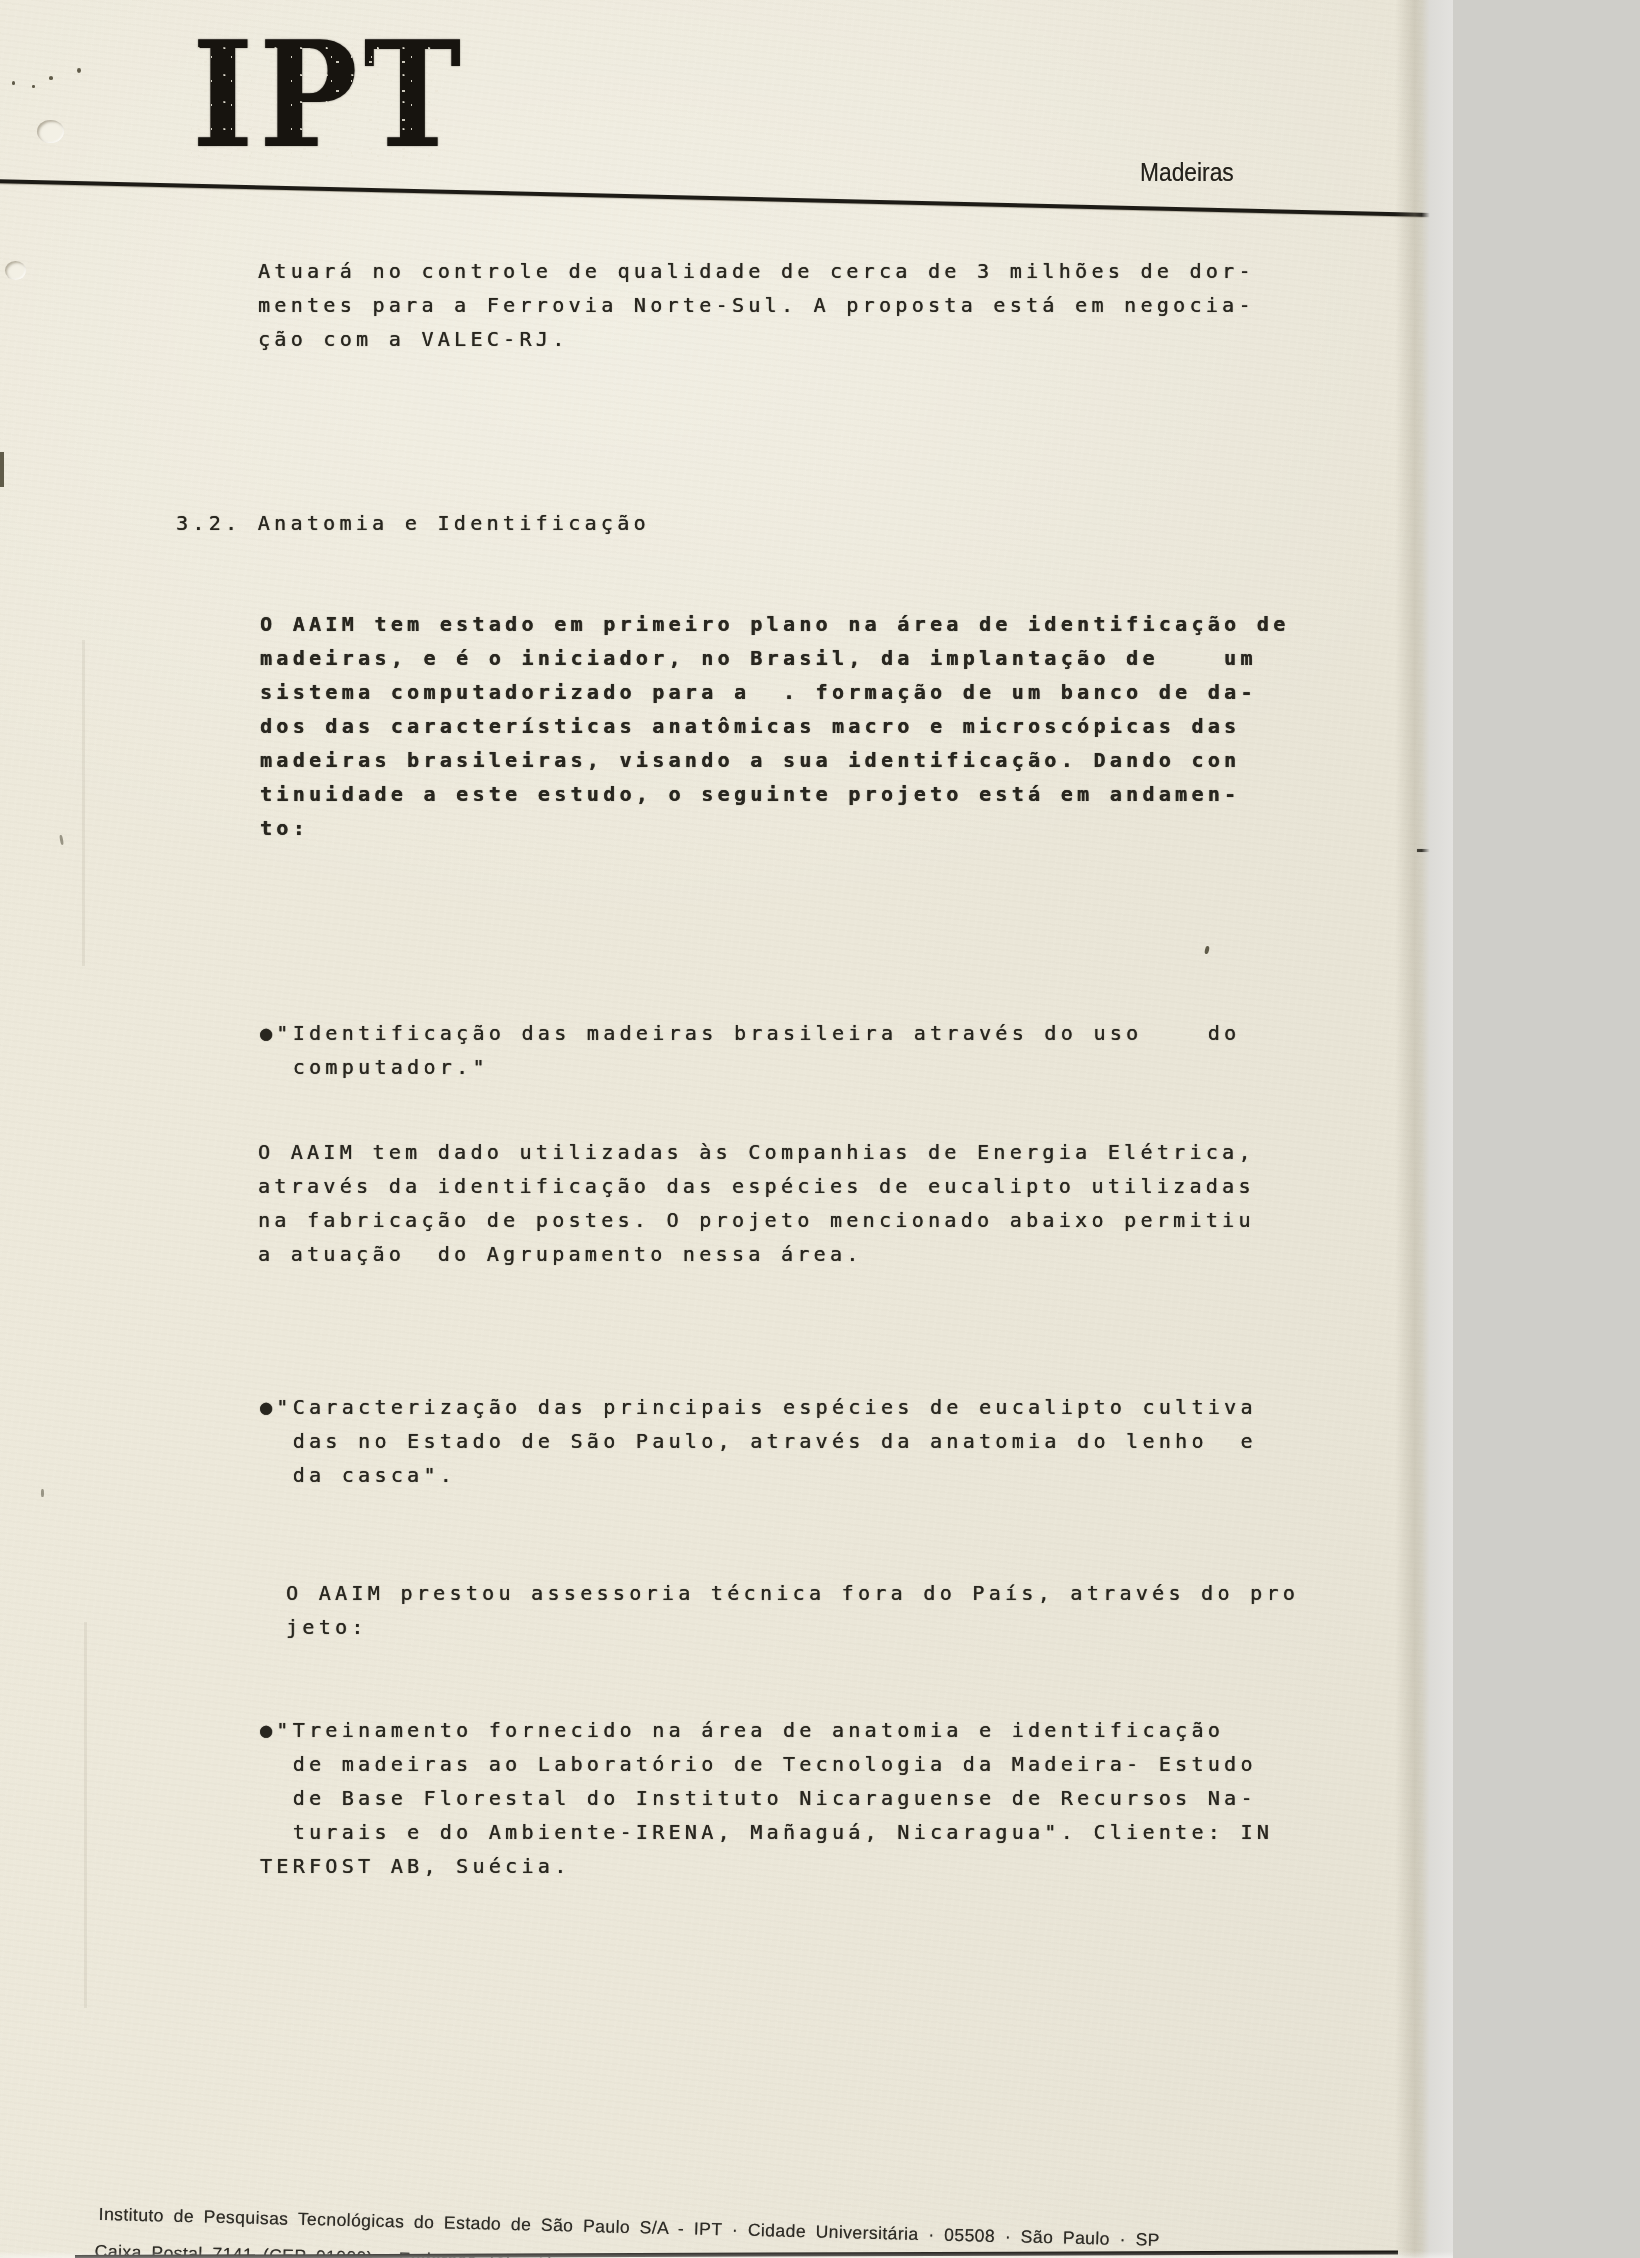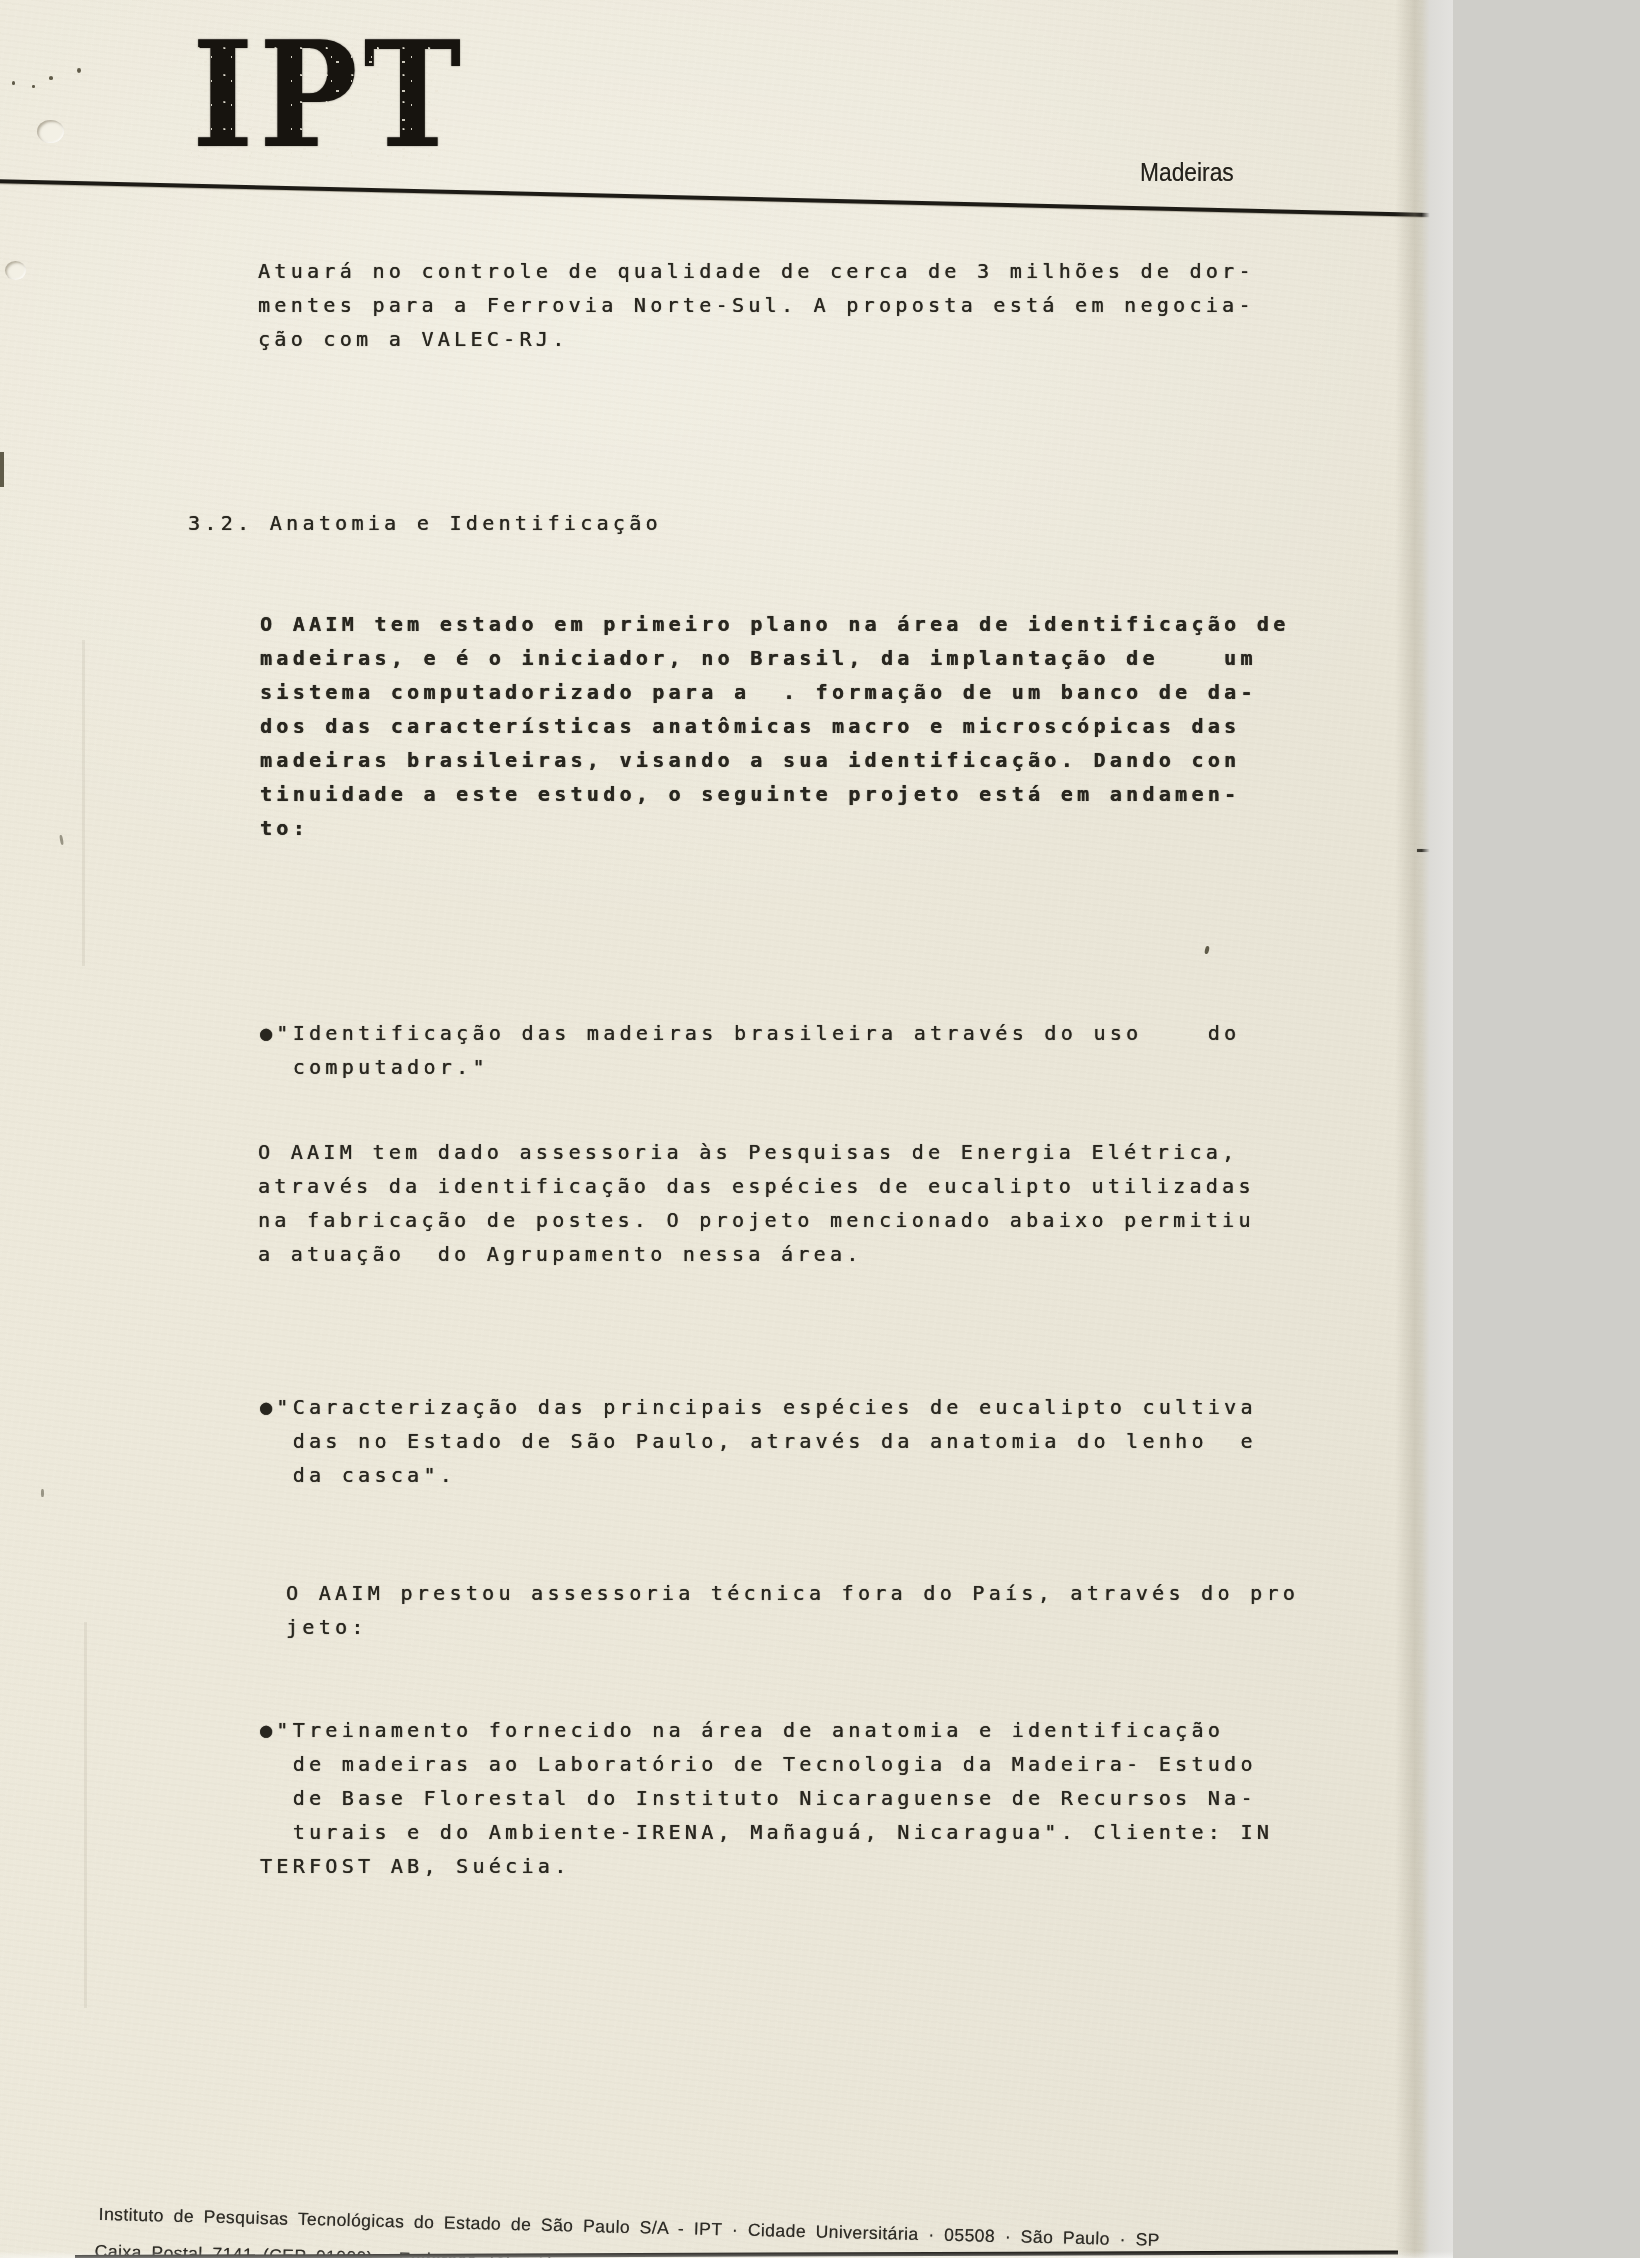--- a/index.html
+++ b/index.html
@@ -43,21 +43,21 @@
     position:absolute; left:-10.6px; top:179px; width:1672px; height:3.5px;
     background:#1d1b16; transform:rotate(1.35deg); transform-origin:left center;
     box-shadow:0 0.9px 0.9px rgba(80,72,52,0.35);
   }
   .typeblock {
     position:absolute; font-size:20px; line-height:34px; letter-spacing:4.3px;
     white-space:pre; color:#28261f;
     text-shadow:0 0 0.9px rgba(40,37,29,0.75), 0.4px 0.3px 0.6px rgba(40,37,29,0.5);
   }
   #p1 { left:258px; top:254px; }
-  #heading { left:188px; top:506px; }
+  #heading { left:176px; top:506px; }
   #p2 { left:260px; top:607px;font-weight:bold; }
   #b1 { left:260px; top:1016px; }
   #p3 { left:258px; top:1135px; }
   #b2 { left:260px; top:1390px; }
   #p4 { left:258px; top:1576px;margin-left:28px; }
   #b3 { left:260px; top:1713px; }
   .u-mark { position:absolute; height:2.6px; background:#2b2922; box-shadow:0 0 0.9px rgba(43,41,34,0.7); }
   #u1 { left:1417px; top:849px;  width:61px; }
   #u2 { left:1478px; top:1427px; width:21px; }
   #u3 { left:1457px; top:1613px; width:61px; }
@@ -120,21 +120,21 @@
   <div class="typeblock" id="heading">3.2. Anatomia e Identificação</div>
   <div class="typeblock" id="p2">O AAIM tem estado em primeiro plano na área de identificação de
 madeiras, e é o iniciador, no Brasil, da implantação de    um
 sistema computadorizado para a  . formação de um banco de da-
 dos das características anatômicas macro e microscópicas das
 madeiras brasileiras, visando a sua identificação. Dando con
 tinuidade a este estudo, o seguinte projeto está em andamen-
 to:</div>
   <div class="typeblock" id="b1">●"Identificação das madeiras brasileira através do uso    do
   computador."</div>
-  <div class="typeblock" id="p3">O AAIM tem dado assessoria às Pesquisas de Energia Elétrica,
+  <div class="typeblock" id="p3">O AAIM tem dado utilizadas às Companhias de Energia Elétrica,
 através da identificação das espécies de eucalipto utilizadas
 na fabricação de postes. O projeto mencionado abaixo permitiu
 a atuação  do Agrupamento nessa área.</div>
   <div class="typeblock" id="b2">●"Caracterização das principais espécies de eucalipto cultiva
   das no Estado de São Paulo, através da anatomia do lenho  e
   da casca".</div>
   <div class="typeblock" id="p4">O AAIM prestou assessoria técnica fora do País, através do pro
 jeto:</div>
   <div class="typeblock" id="b3">●"Treinamento fornecido na área de anatomia e identificação
   de madeiras ao Laboratório de Tecnologia da Madeira- Estudo

